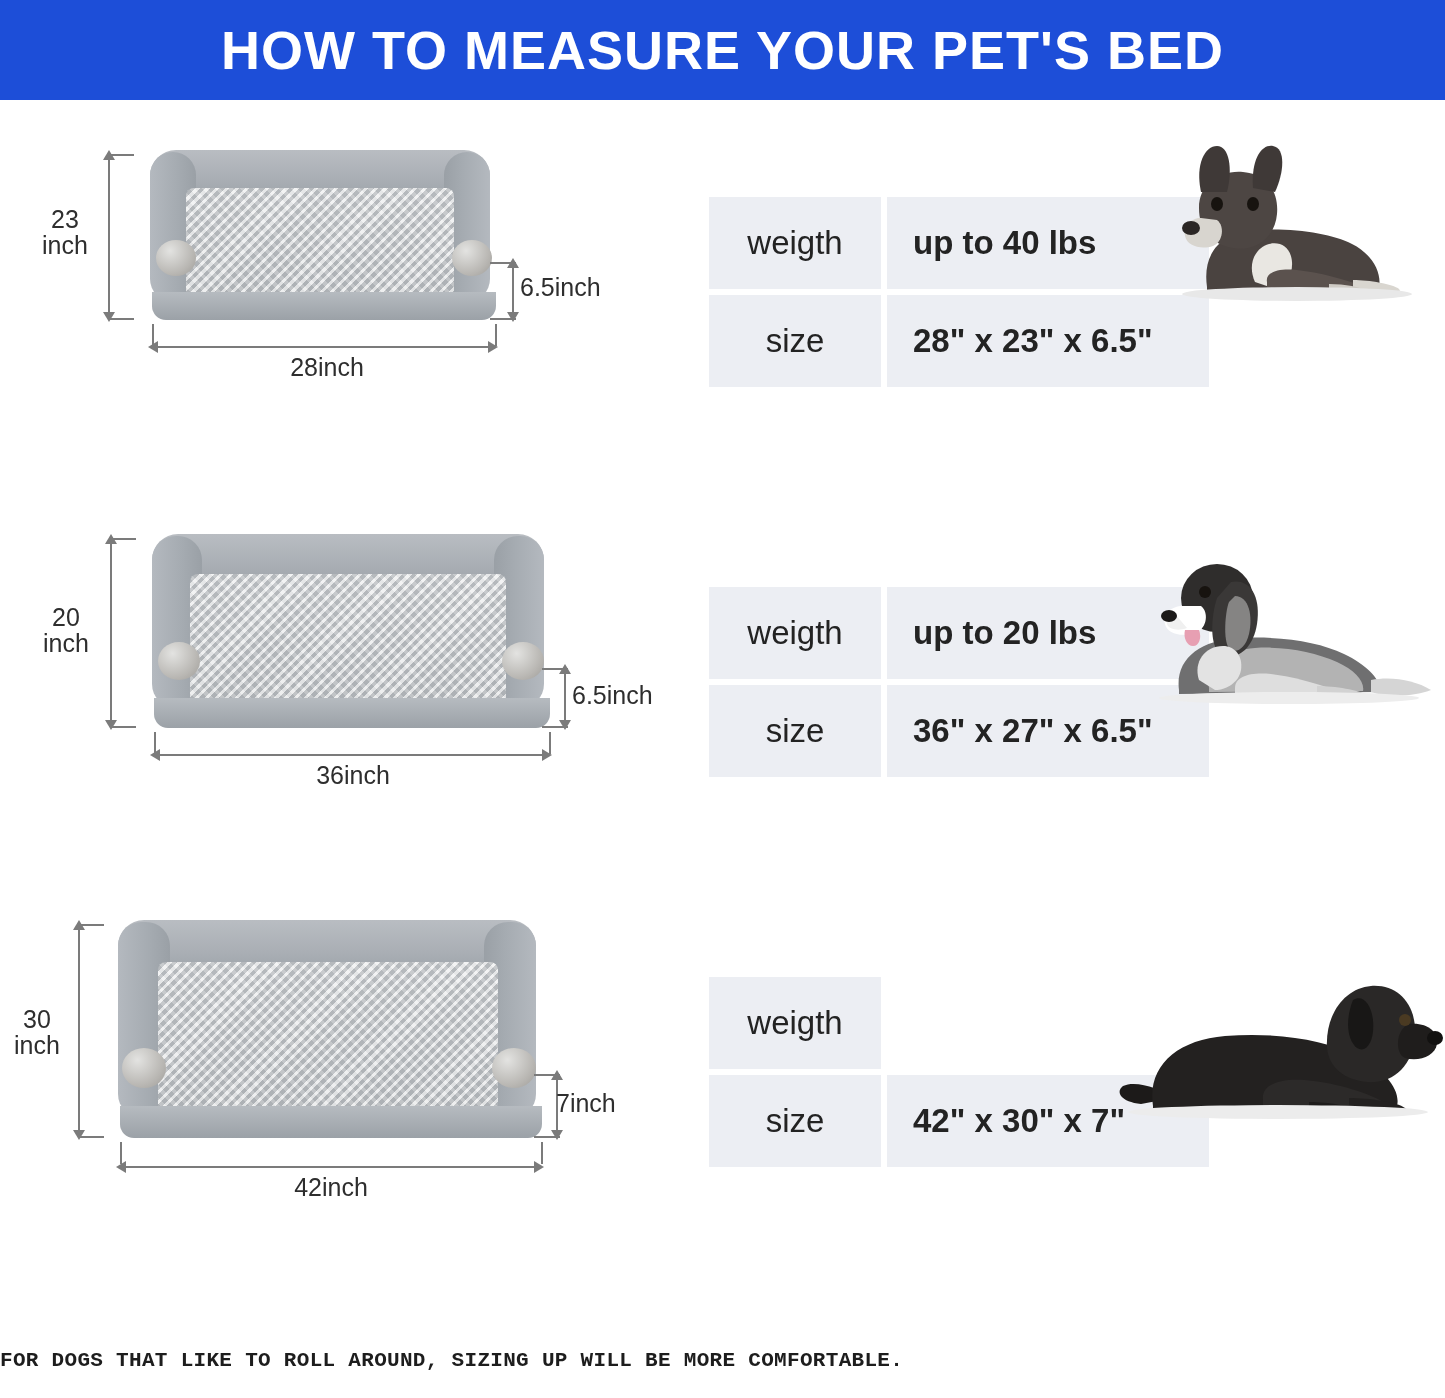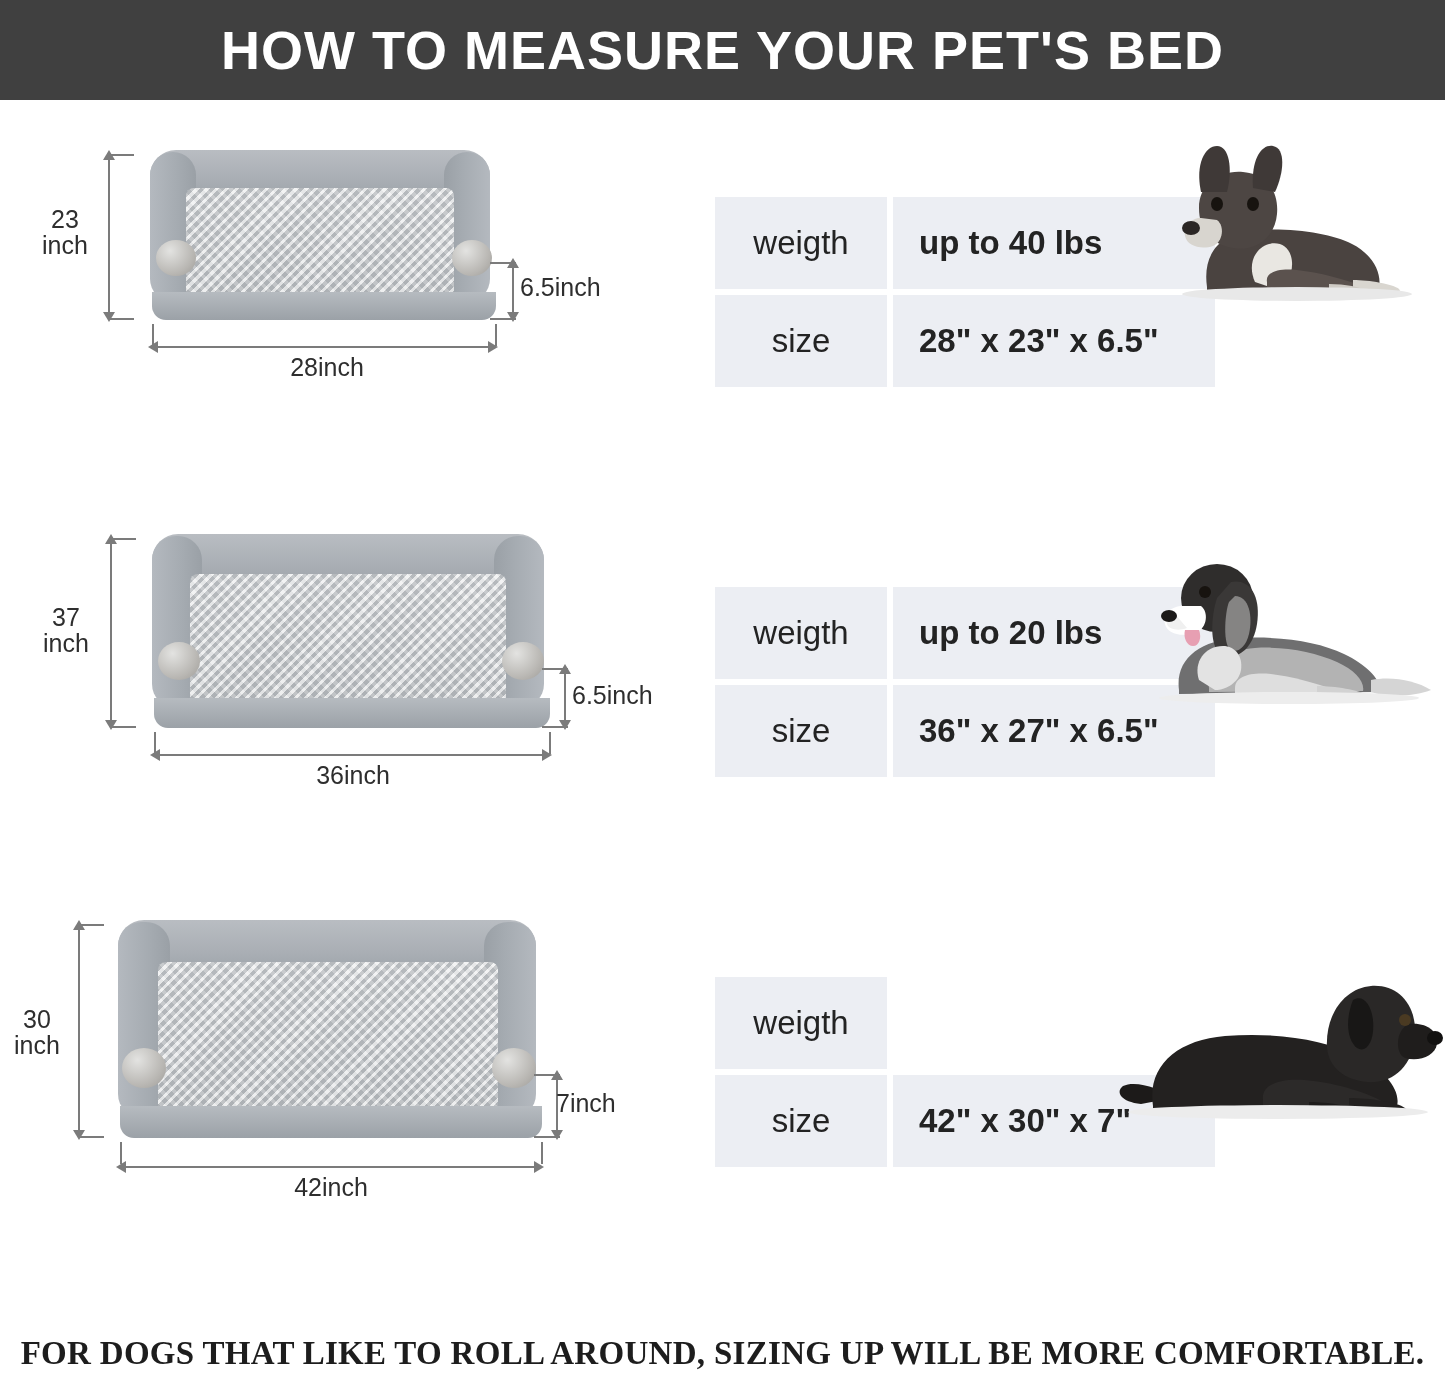--- a/index.html
+++ b/index.html
@@ -10,21 +10,21 @@
     background: #ffffff;
     font-family: "Liberation Sans", sans-serif;
     position: relative;
     overflow: hidden;
   }
 
   
   .header {
     width: 100%;
     height: 100px;
-    background: #404040;
+    background: #1d4ed8;
     display: flex;
     align-items: center;
     justify-content: center;
   }
   .header-title {
     font-size: 54px;
     font-weight: bold;
     color: #ffffff;
     letter-spacing: 1px;
     text-align: center;
@@ -105,21 +105,21 @@
     font-family: "Liberation Sans", sans-serif;
     white-space: pre-line;
     text-align: center;
     line-height: 1.05;
   }
 
   
   .spec-table {
     flex: 0 0 500px;
     width: 500px;
-    margin-left: 27px;
+    margin-left: 21px;
   }
   .spec-row { display: flex; width: 100%; height: 92px; margin-bottom: 6px; }
   .spec-key {
     width: 172px;
     background: #eceef3;
     display: flex; align-items: center; justify-content: center;
     font-size: 33px; color: #232323;
     font-family: "Liberation Sans", sans-serif;
   }
   .spec-val {
@@ -138,26 +138,25 @@
     right: 0;
     width: 300px;
     height: 250px;
   }
   .dog-svg { display:block; }
 
   
   .footer {
     position: absolute;
     left: 0; right: 0; bottom: 26px;
-    text-align: center;
-    font-size: 33px;
+    font-size: 21px;
     font-weight: bold;
     color: #1d1d1d;
     letter-spacing: .3px;
-    font-family: Liberation Serif, serif;
+    font-family: Liberation Mono, monospace;
   }
 </style>
 </head>
 <body>
 
 <div class="header">
   <div class="header-title">HOW TO MEASURE YOUR PET'S BED</div>
 </div>
 
 <div class="rows">
@@ -246,21 +245,21 @@
         <div class="mattress" style="left:190px; top:54px;  width:316px; height:132px;"></div>
         <div class="base" style="left:154px; top:178px; width:396px; height:30px;"></div>
         <div class="pom" style="left:158px; top:122px; width:42px; height:38px;"></div>
         <div class="pom" style="left:502px; top:122px; width:42px; height:38px;"></div>
 
         <div class="dim-line dim-v" style="left:110px; top:18px; height:190px;"></div>
         <div class="arrow arrow-up" style="left:105px; top:14px;"></div>
         <div class="arrow arrow-down" style="left:105px; top:200px;"></div>
         <div class="tick tick-h" style="left:110px; top:18px;"></div>
         <div class="tick tick-h" style="left:110px; top:206px;"></div>
-        <div class="dim-label" style="left:28px; top:84px; width:76px;">37
+        <div class="dim-label" style="left:28px; top:84px; width:76px;">20
 inch</div>
 
         <div class="dim-line dim-h" style="left:154px; top:234px; width:396px;"></div>
         <div class="arrow arrow-left" style="left:150px; top:229px;"></div>
         <div class="arrow arrow-right" style="left:542px; top:229px;"></div>
         <div class="tick tick-v" style="left:154px; top:212px;"></div>
         <div class="tick tick-v" style="left:549px; top:212px;"></div>
         <div class="dim-label" style="left:278px; top:242px; width:150px;">36inch</div>
 
         <div class="dim-line dim-v" style="left:564px; top:148px; height:60px;"></div>

